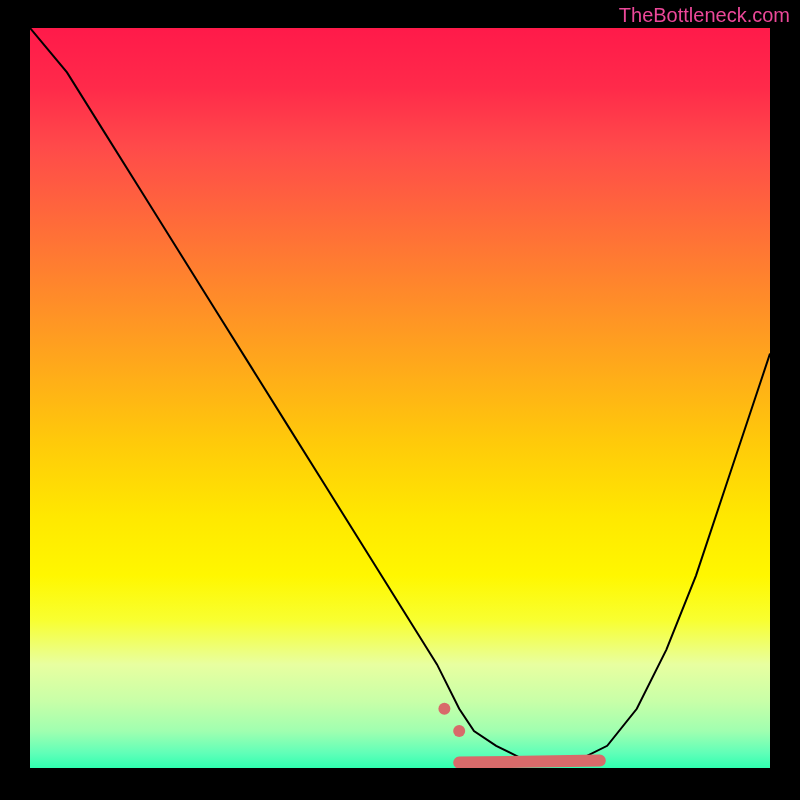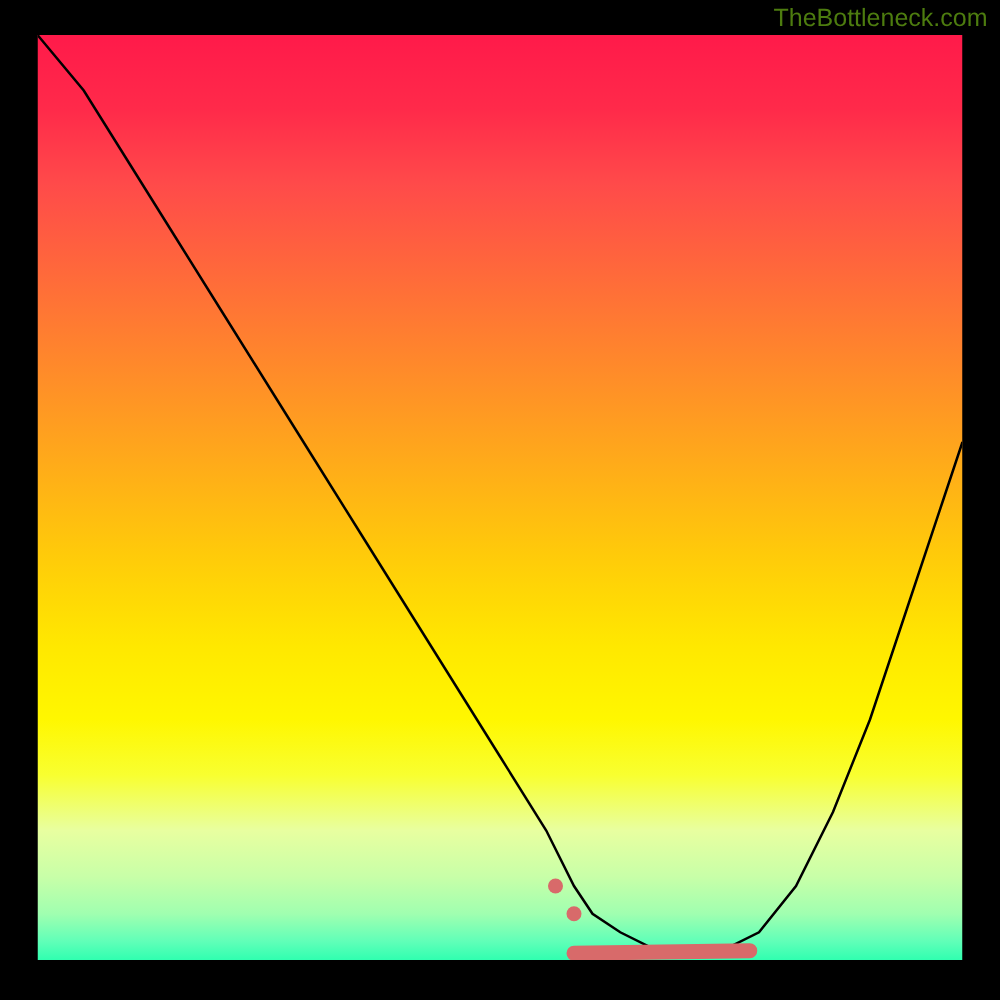--- a/index.html
+++ b/index.html
@@ -8,21 +8,21 @@
     height: 800px;
     background: #000;
     position: relative;
     overflow: hidden;
     font-family: Arial, sans-serif;
   }
   .watermark {
     position: absolute;
     top: 4px;
     right: 10px;
-    color: #4d7c0f;
+    color: #ec4899;
     font-size: 20px;
     font-weight: 500;
     z-index: 10;
   }
   .plot-area {
     position: absolute;
     left: 30px;
     top: 28px;
     width: 740px;
     height: 740px;

